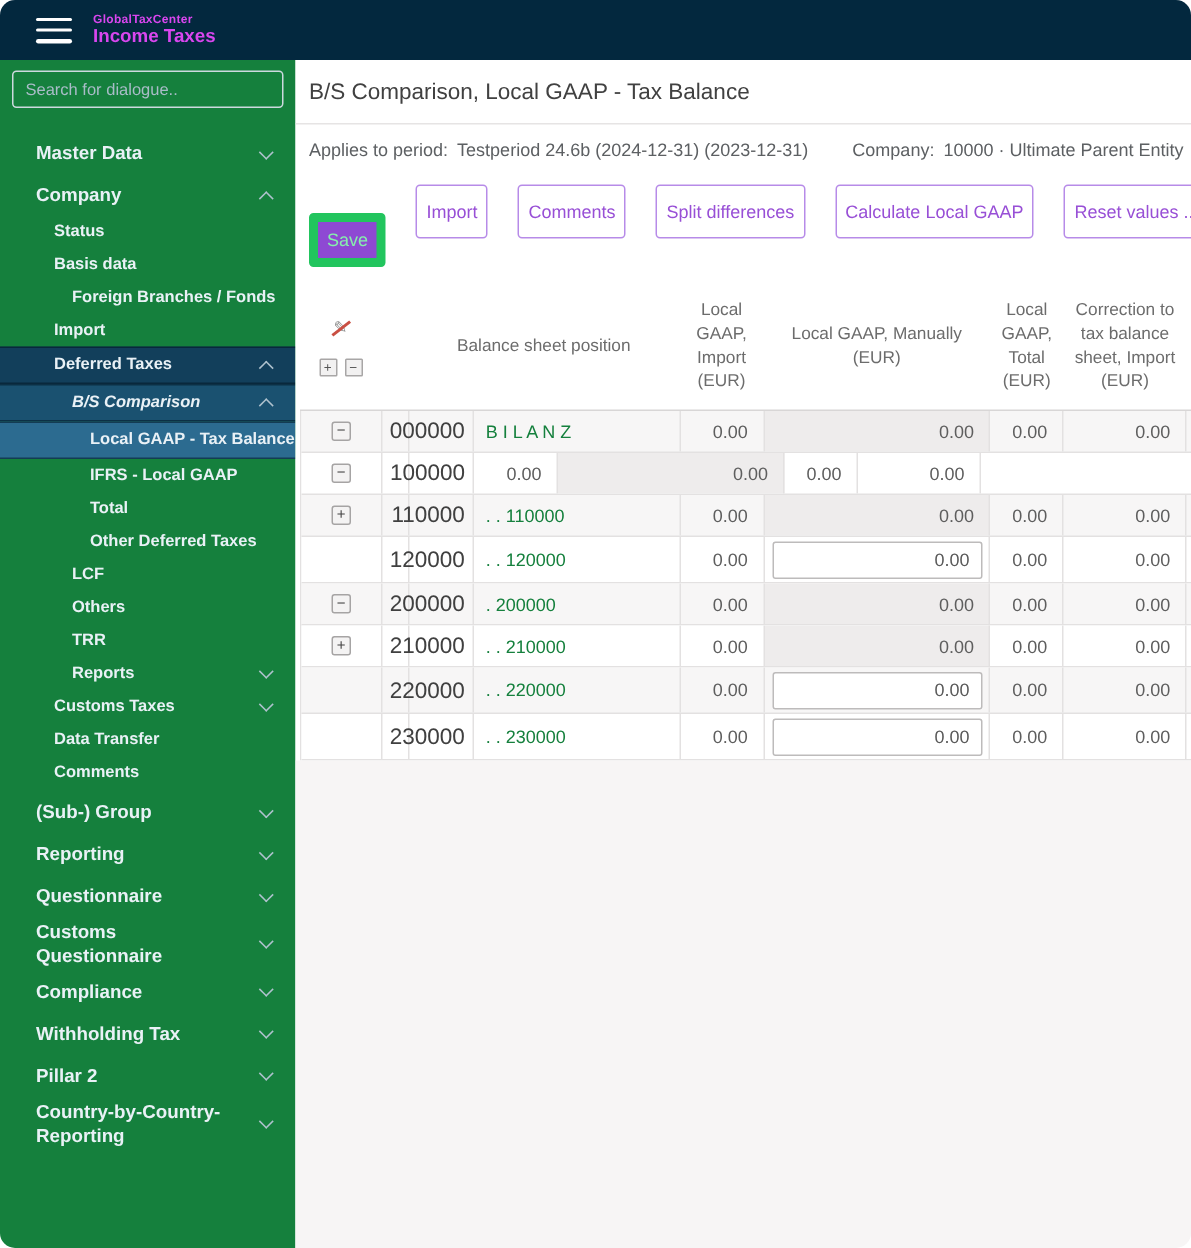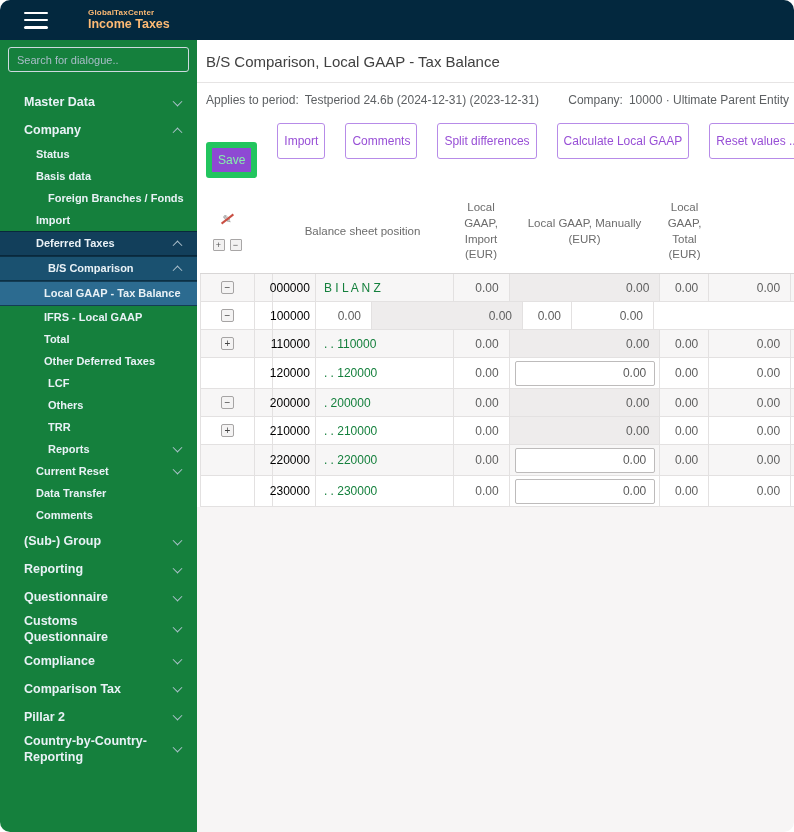--- a/index.html
+++ b/index.html
@@ -8,45 +8,45 @@
 
   .page { position:relative; width:794px; height:832px; overflow:hidden;
           border-radius:10px; background:#fff; }
 
   
   .topbar { position:absolute; top:0; left:0; width:794px; height:40px;
             background:#03283E; display:flex; align-items:center; }
   .burger { margin-left:24px; width:24px; height:17px; display:flex; flex-direction:column;
             justify-content:space-between; cursor:pointer; }
   .burger span { display:block; height:2.5px; background:#fff; border-radius:2px; }
-  .brand { margin-left:40px; color:#fdba74; line-height:1.15; }
+  .brand { margin-left:14px; color:#d946ef; line-height:1.15; }
   .brand .small { font-size:8px; font-weight:700; letter-spacing:.2px; }
   .brand .big { font-size:12.5px; font-weight:700; }
 
   
   .sidebar { position:absolute; top:40px; left:0; width:197px; bottom:0;
              background:#15803d; color:#E9F1F6; overflow:hidden; }
   .search-wrap { padding:7px 8px 0 8px; }
   .search-wrap input { width:100%; height:25px; background:transparent;
              border:1px solid #CDD9DF; border-radius:3px; color:#E2ECF2;
              font-family:"Liberation Sans",sans-serif; font-size:11px; padding:0 8px; outline:none; }
   .search-wrap input::placeholder { color:#A9BCC8; }
   .nav { margin-top:18px; }
   .nav-item { position:relative; display:flex; align-items:center; min-height:22px;
               cursor:pointer; }
   .nav-label { font-weight:700; line-height:1.3; }
   .lvl1 { min-height:25px; margin-top:3px; }
   .lvl1 .nav-label { font-size:12.5px; padding-left:24px; max-width:160px; }
   .lvl2 .nav-label { font-size:11px; padding-left:36px; }
   .lvl3 .nav-label { font-size:11px; padding-left:48px; }
-  .lvl4 .nav-label { font-size:11px; padding-left:44px; }
+  .lvl4 .nav-label { font-size:11px; padding-left:60px; }
   .hl1 { background:#123F5B; min-height:25px;
          border-top:1px solid rgba(2,22,35,.55); border-bottom:1px solid rgba(2,22,35,.55); }
   .hl2 { background:#1A5170; min-height:25px;
-         border-top:1px solid rgba(2,22,35,.55); border-bottom:1px solid rgba(2,22,35,.55); }
+         border-top:1px solid rgba(2,22,35,.55); border-bottom:1px solid rgba(2,22,35,.55);font-style:italic; }
   .hl3 { background:#2C6B90; min-height:25px;
          border-top:1px solid rgba(2,22,35,.55); border-bottom:1px solid rgba(2,22,35,.55); }
   .chev { position:absolute; right:16px; top:50%; width:7px; height:7px;
           border:solid #AFC2CE; border-width:0 1.6px 1.6px 0; }
   .chev.down { transform:translateY(-70%) rotate(45deg); }
   .chev.up   { transform:translateY(-30%) rotate(-135deg); }
 
   
   .main { position:absolute; top:40px; left:197px; width:597px; bottom:0;
           background:#fff; display:flex; flex-direction:column; overflow:hidden; }
@@ -88,21 +88,21 @@
   .tbody { border-left:1px solid #E3E1E1; }
   .trow { display:flex; height:28px; background:#fff; border-bottom:1px solid #E3E1E1; }
   .trow.stripe { background:#F7F6F6; }
   .trow.tall { height:31px; }
   .cell { display:flex; align-items:center; border-right:1px solid #E3E1E1; height:100%; }
   .c-exp { width:54px; justify-content:center; }
   .expander { width:13px; height:13px; display:flex; align-items:center; justify-content:center;
               border:1px solid #A6A4A4; background:#F4F3F3; color:#444; font-size:10px;
               line-height:1; padding:0; border-radius:2px; cursor:pointer; }
   .c-spacer { width:18px; }
-  .c-num { width:43px; justify-content:flex-end; padding-right:5px; color:#000000; font-size:12px; }
+  .c-num { width:43px; justify-content:flex-end; padding-right:5px; color:#404040; font-size:15px; }
   .c-name { width:138px; padding-left:8px; color:#15803d; font-size:12px; }
   .c-val { justify-content:flex-end; padding-right:10px; color:#5E5E5E; font-size:12px; }
   .c-import { width:56px; }
   .c-man { width:151px; justify-content:flex-end; padding-right:4px; }
   .c-man.ro { background:#EEECEC; padding-right:10px; }
   .man-ro-val { color:#5E5E5E; font-size:12px; }
   .man-input { width:140px; height:25px; border:1px solid #BDBBBB; border-radius:2px;
                background:#fff; text-align:right; padding:0 8px; color:#5A5A5A;
                font-family:"Liberation Sans",sans-serif; font-size:12px; outline:none; }
   .c-total { width:49px; }
@@ -180,21 +180,21 @@
           <span class="nav-label">Others</span>
         </div>
         <div class="nav-item lvl3">
           <span class="nav-label">TRR</span>
         </div>
         <div class="nav-item lvl3">
           <span class="nav-label">Reports</span>
           <span class="chev down"></span>
         </div>
         <div class="nav-item lvl2">
-          <span class="nav-label">Current Reset</span>
+          <span class="nav-label">Customs Taxes</span>
           <span class="chev down"></span>
         </div>
         <div class="nav-item lvl2">
           <span class="nav-label">Data Transfer</span>
         </div>
         <div class="nav-item lvl2">
           <span class="nav-label">Comments</span>
         </div>
         <div class="nav-item lvl1">
           <span class="nav-label">(Sub-) Group</span>
@@ -210,21 +210,21 @@
         </div>
         <div class="nav-item lvl1">
           <span class="nav-label">Customs Questionnaire</span>
           <span class="chev down"></span>
         </div>
         <div class="nav-item lvl1">
           <span class="nav-label">Compliance</span>
           <span class="chev down"></span>
         </div>
         <div class="nav-item lvl1">
-          <span class="nav-label">Comparison Tax</span>
+          <span class="nav-label">Withholding Tax</span>
           <span class="chev down"></span>
         </div>
         <div class="nav-item lvl1">
           <span class="nav-label">Pillar 2</span>
           <span class="chev down"></span>
         </div>
         <div class="nav-item lvl1">
           <span class="nav-label">Country-by-Country-Reporting</span>
           <span class="chev down"></span>
         </div>
@@ -263,20 +263,21 @@
           <span class="pm-row">
             <button class="pm">+</button>
             <button class="pm">−</button>
           </span>
         </div>
         <div class="th th-spacer"></div>
         <div class="th th-pos">Balance sheet position</div>
         <div class="th th-import">Local GAAP, Import (EUR)</div>
         <div class="th th-man">Local GAAP, Manually (EUR)</div>
         <div class="th th-total">Local GAAP, Total (EUR)</div>
+        <div class="th th-corr">Correction to tax balance sheet, Import (EUR)</div>
         <div class="th th-extra"></div>
       </div>
       <div class="tbody">
           <div class="trow stripe">
             <div class="cell c-exp">
               <button class="expander">−</button>
             </div>
             <div class="cell c-spacer"></div>
             <div class="cell c-num">000000</div>
             <div class="cell c-name">B I L A N Z</div>

